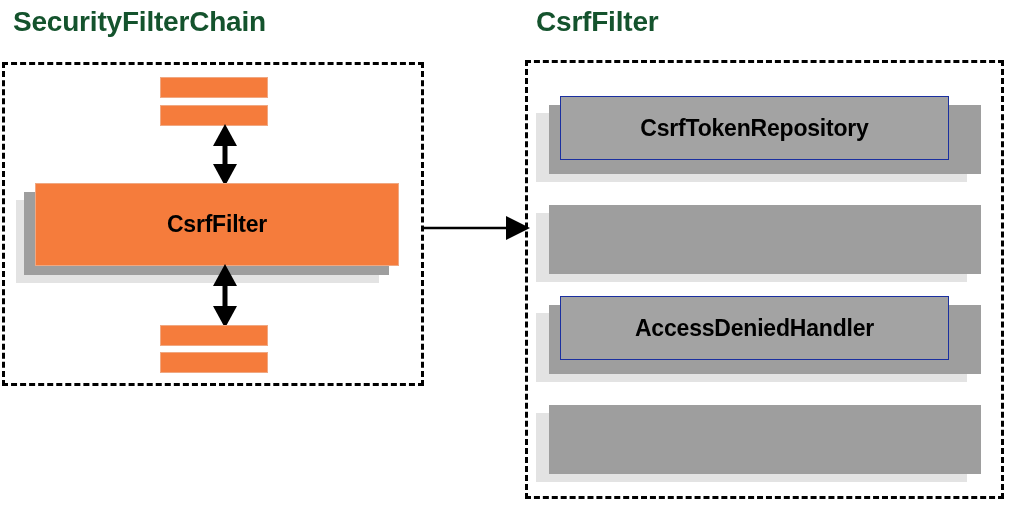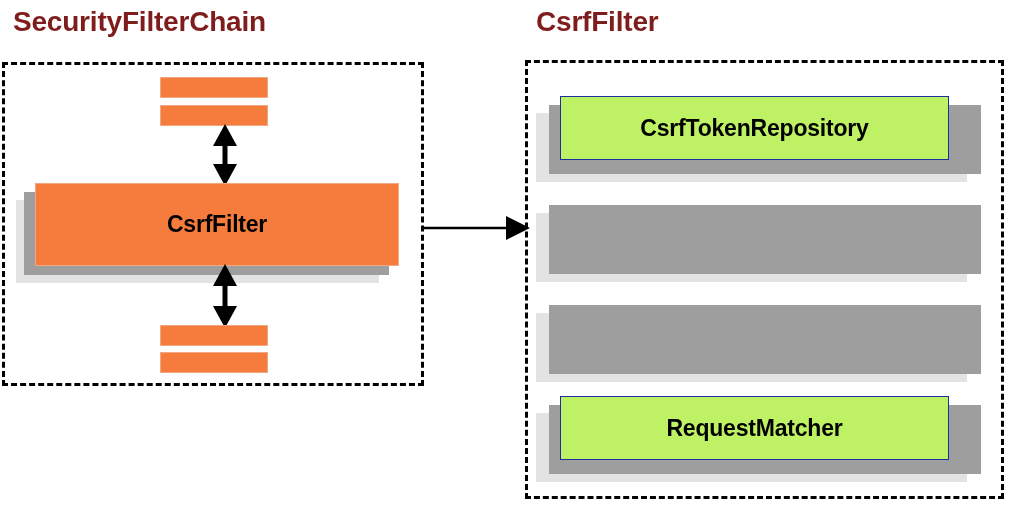--- a/index.html
+++ b/index.html
@@ -22,21 +22,21 @@
     height: 505px;
   }
 
   
   .panel-title {
     position: absolute;
     font-family: "Liberation Sans", sans-serif;
     font-weight: bold;
     font-size: 28px;
     line-height: 28px;
-    color: #7f1d1d;
+    color: #14532d;
     white-space: nowrap;
     letter-spacing: -0.2px;
   }
   #title-left  { left: 13px;  top: 8px; }
   #title-right { left: 536px; top: 8px; }
 
   
   .dashed-panel {
     position: absolute;
     box-sizing: border-box;
@@ -84,21 +84,21 @@
     background: #f57c3c;
     border: 1px solid #f0a882;
   }
 
   
   .node-blue { width: 449px; height: 86px; left: 536px; }
   .node-blue .shadow-far  { left: 0px;  top: 17px; width: 431px; height: 69px; }
   .node-blue .shadow-near { left: 13px; top: 9px;  width: 432px; height: 69px; }
   .node-blue .face {
     left: 24px; top: 0px; width: 389px; height: 64px;
-    background: #bef264;
+    background: #a3a3a3;
     border: 1.5px solid #1a2fa0;
   }
 
   
   .bar {
     position: absolute;
     background: #f57c3c;
     border: 1px solid #f0a882;
     box-sizing: border-box;
   }
@@ -173,23 +173,23 @@
   </div>
 
   <div class="node node-blue" style="top:196px;">
     <div class="shadow-far"></div>
     <div class="shadow-near"></div>
   </div>
 
   <div class="node node-blue" style="top:296px;">
     <div class="shadow-far"></div>
     <div class="shadow-near"></div>
+    <div class="face">
+      <span class="label">AccessDeniedHandler</span>
+    </div>
   </div>
 
   <div class="node node-blue" style="top:396px;">
     <div class="shadow-far"></div>
     <div class="shadow-near"></div>
-    <div class="face">
-      <span class="label">RequestMatcher</span>
-    </div>
   </div>
 
 </div>
 
 </body></html>

